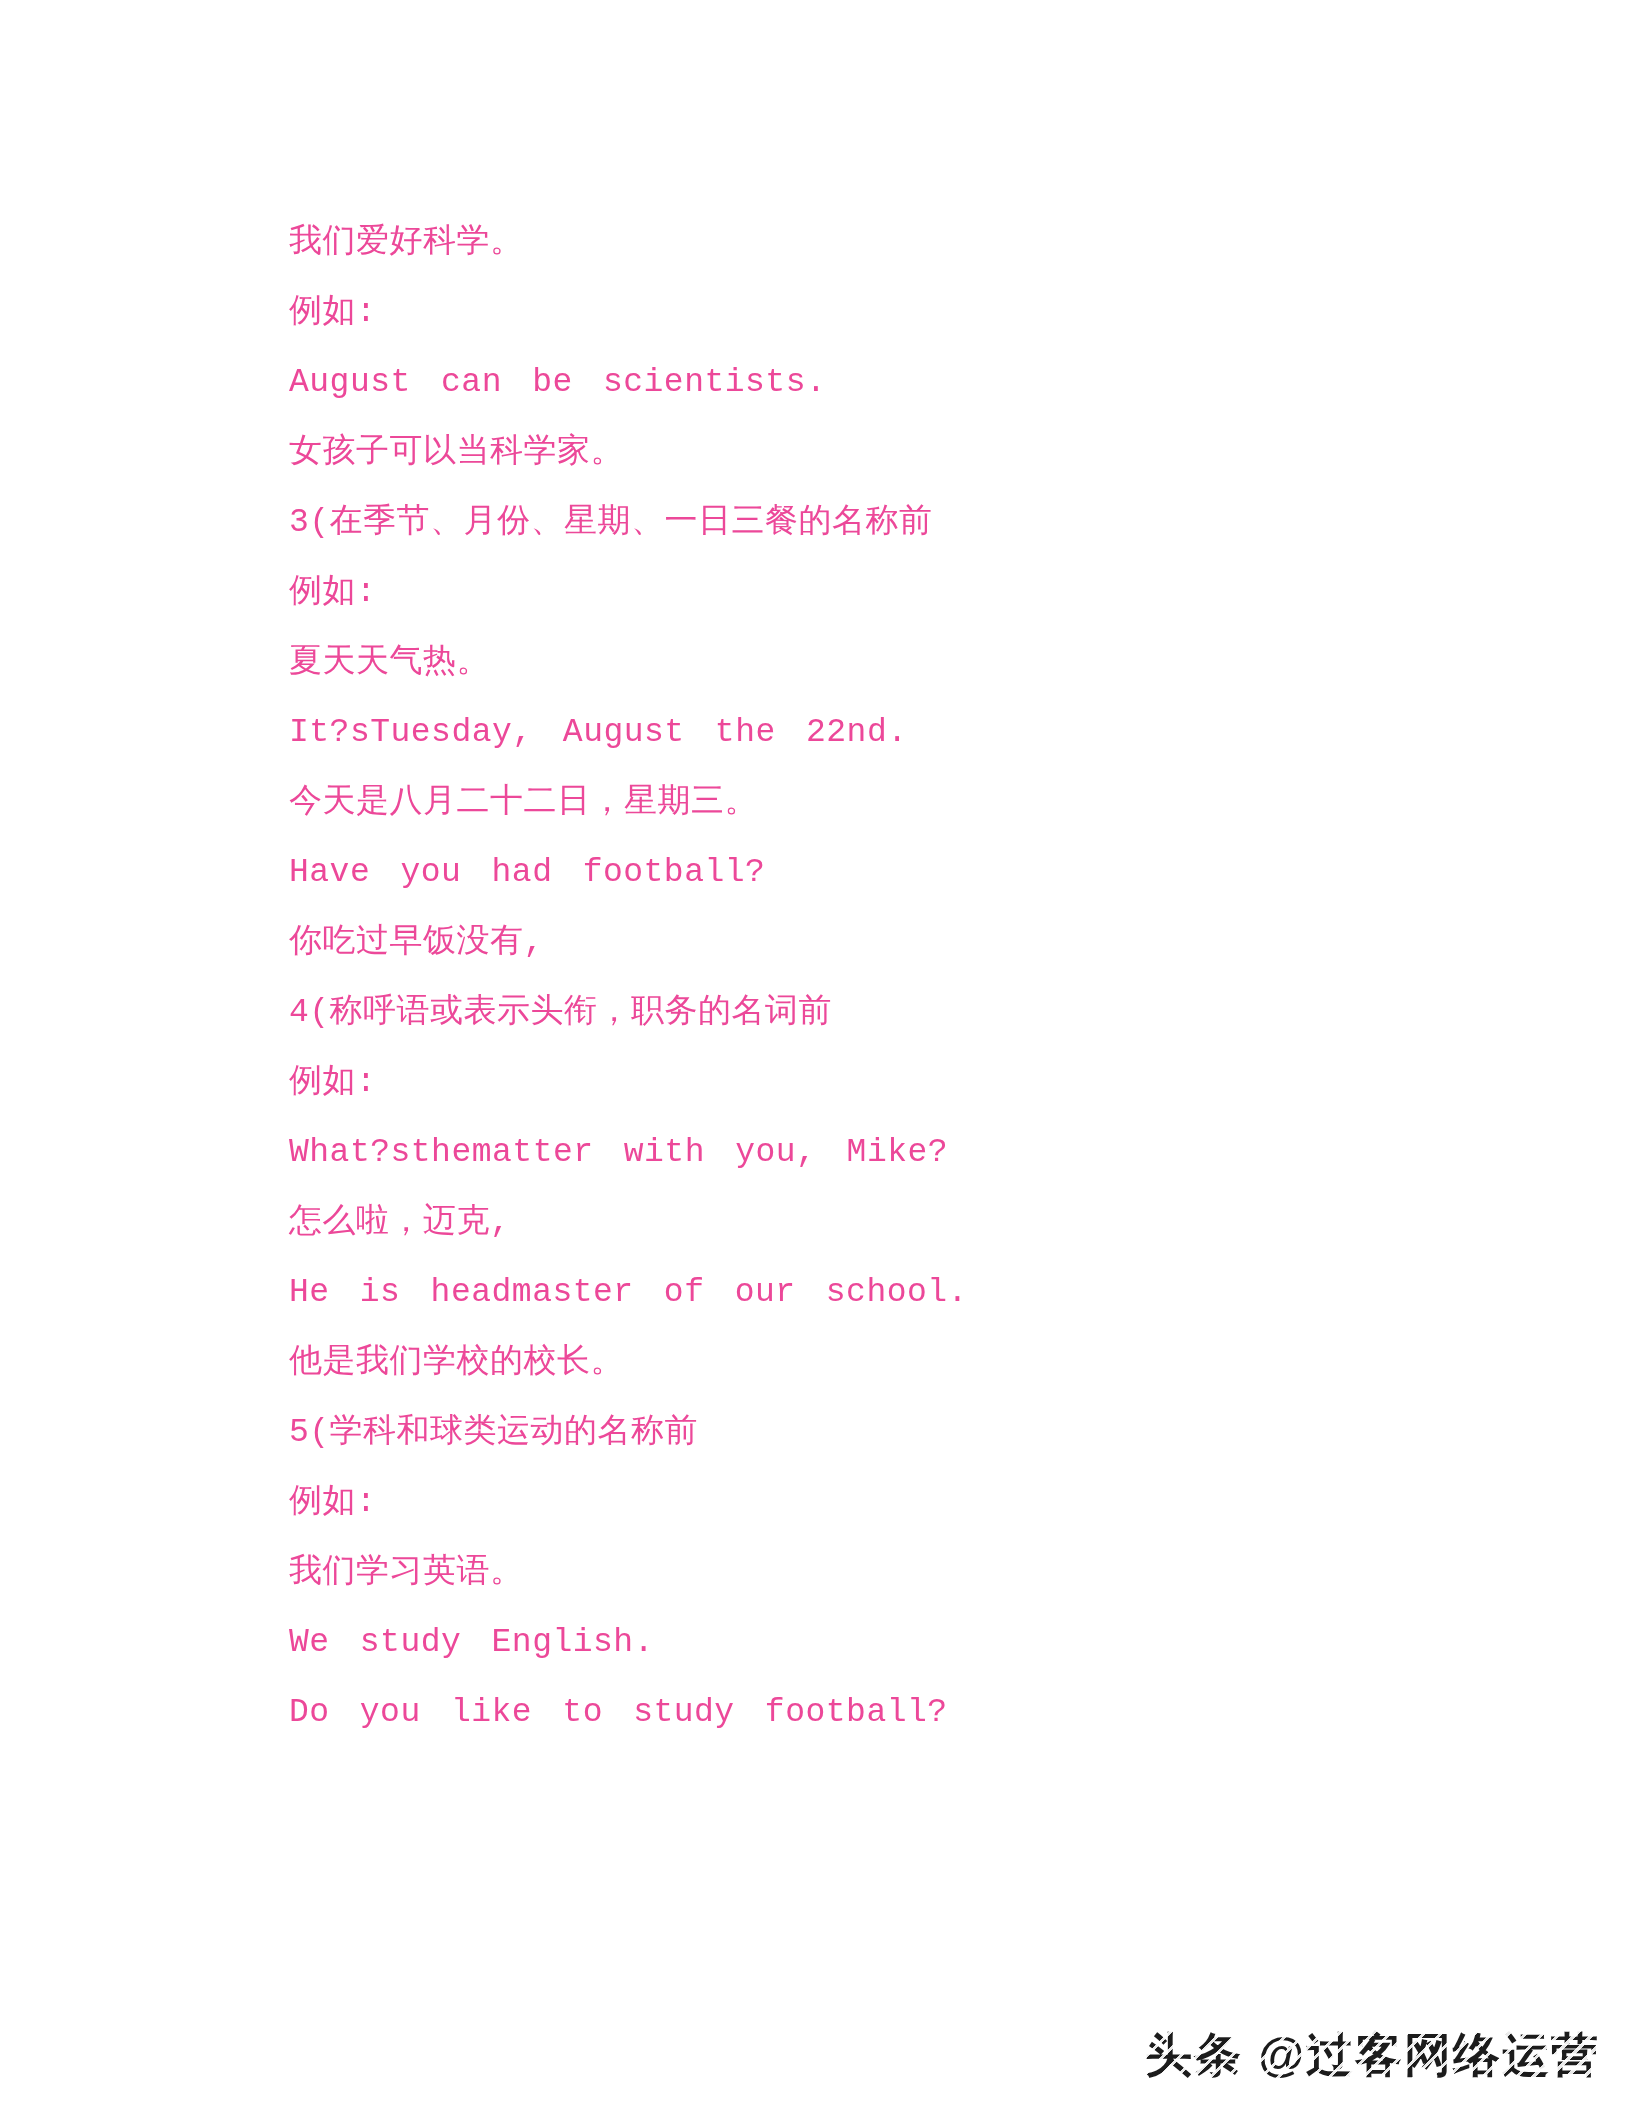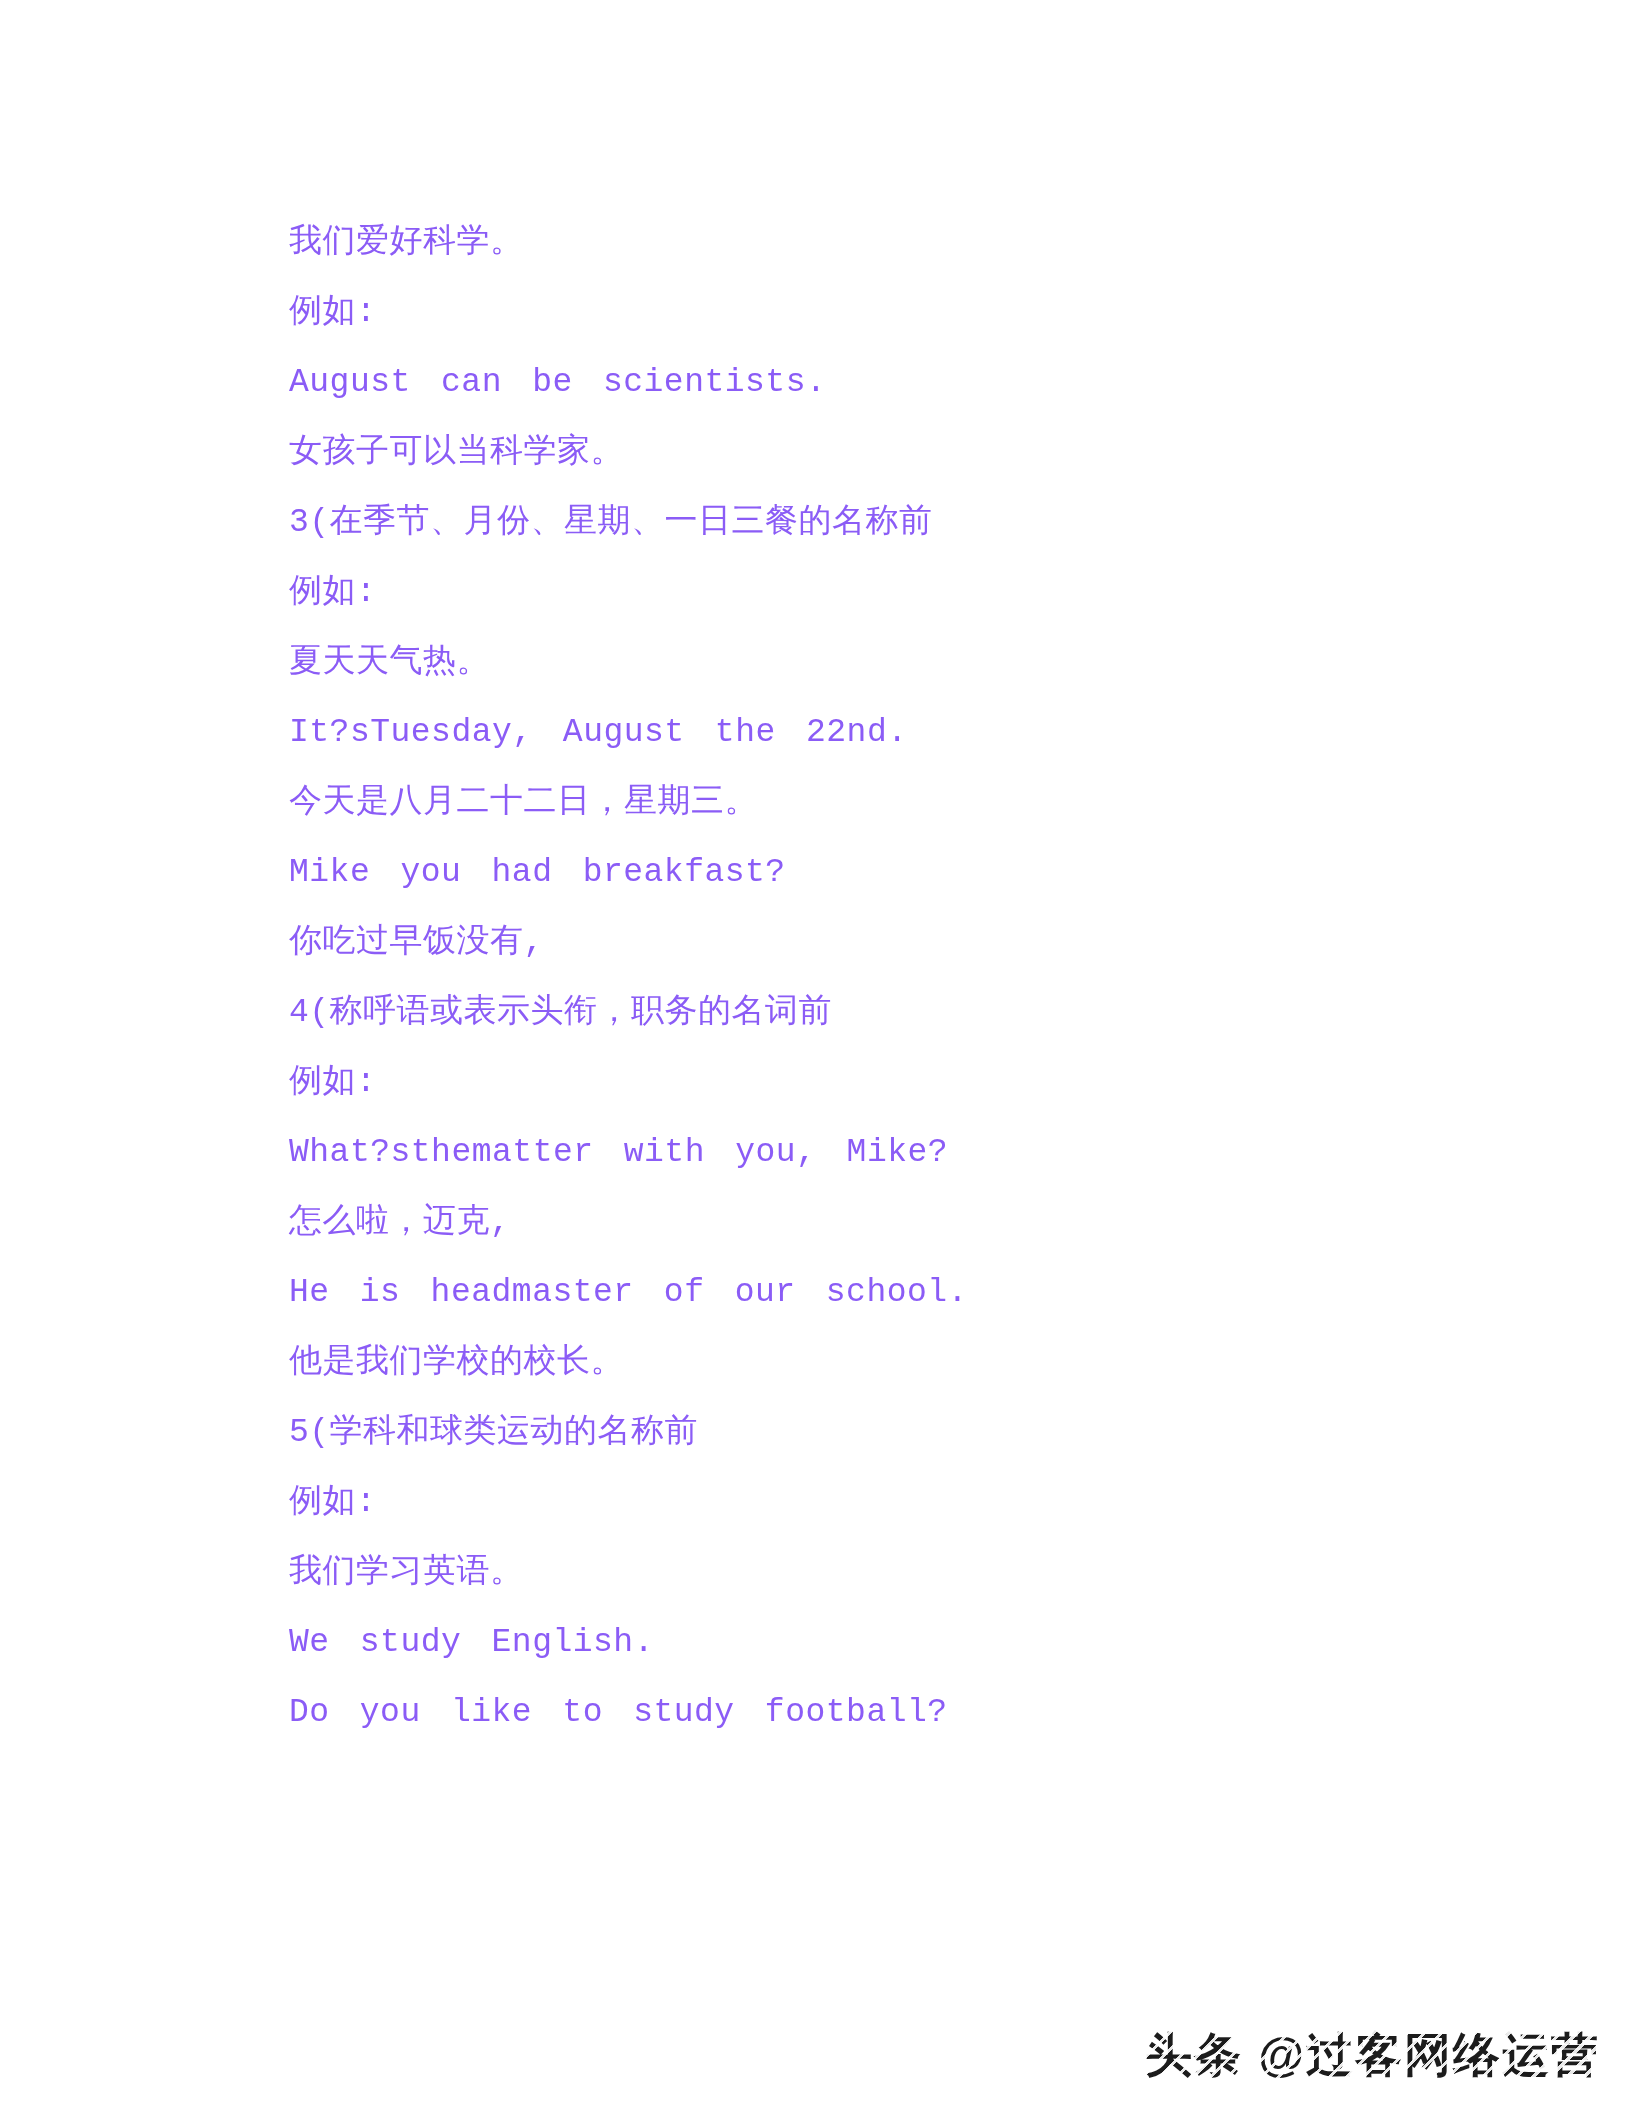--- a/index.html
+++ b/index.html
@@ -20,21 +20,21 @@
   .lines {
     position: absolute;
     top: 208px;
     left: 289px;
     right: 40px;
   }
   .line {
     height: 70px;
     line-height: 70px;
     font-size: 33px;
-    color: #8b5cf6;
+    color: #ec4899;
     white-space: nowrap;
     font-weight: 400;
     letter-spacing: 0.5px;
   }
   .line.en {
     word-spacing: 0.3em;
   }
   .watermark {
     position: absolute;
     top: 2026px;
@@ -68,21 +68,21 @@
   <div class="lines">
       <div class="line zh">我们爱好科学。</div>
       <div class="line zh">例如:</div>
       <div class="line en">August can be scientists.</div>
       <div class="line zh">女孩子可以当科学家。</div>
       <div class="line zh">3(在季节、月份、星期、一日三餐的名称前</div>
       <div class="line zh">例如:</div>
       <div class="line zh">夏天天气热。</div>
       <div class="line en">It?sTuesday, August the 22nd.</div>
       <div class="line zh">今天是八月二十二日，星期三。</div>
-      <div class="line en">Mike you had breakfast?</div>
+      <div class="line en">Have you had football?</div>
       <div class="line zh">你吃过早饭没有,</div>
       <div class="line zh">4(称呼语或表示头衔，职务的名词前</div>
       <div class="line zh">例如:</div>
       <div class="line en">What?sthematter with you, Mike?</div>
       <div class="line zh">怎么啦，迈克,</div>
       <div class="line en">He is headmaster of our school.</div>
       <div class="line zh">他是我们学校的校长。</div>
       <div class="line zh">5(学科和球类运动的名称前</div>
       <div class="line zh">例如:</div>
       <div class="line zh">我们学习英语。</div>

